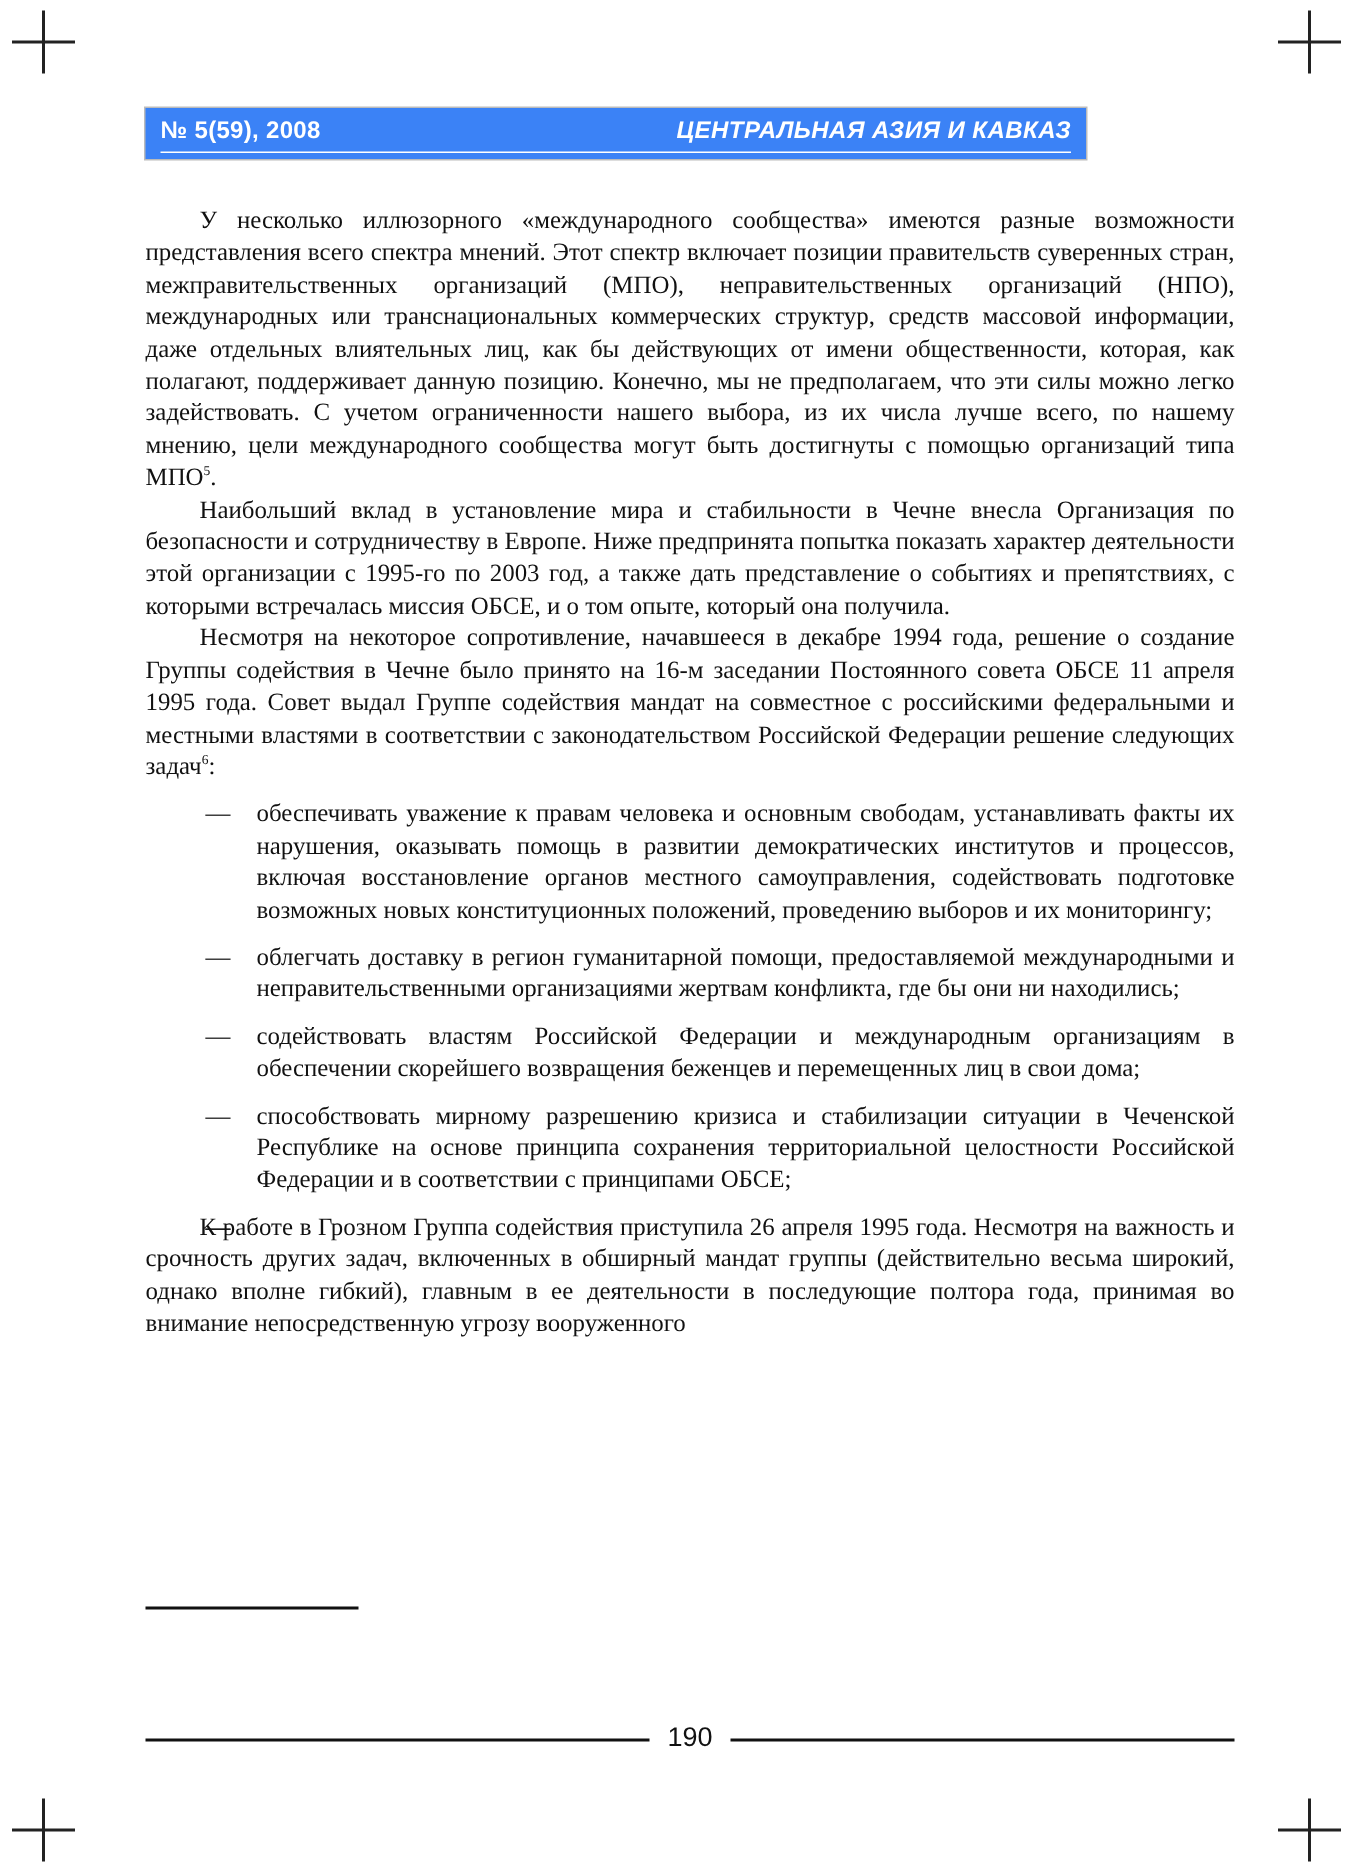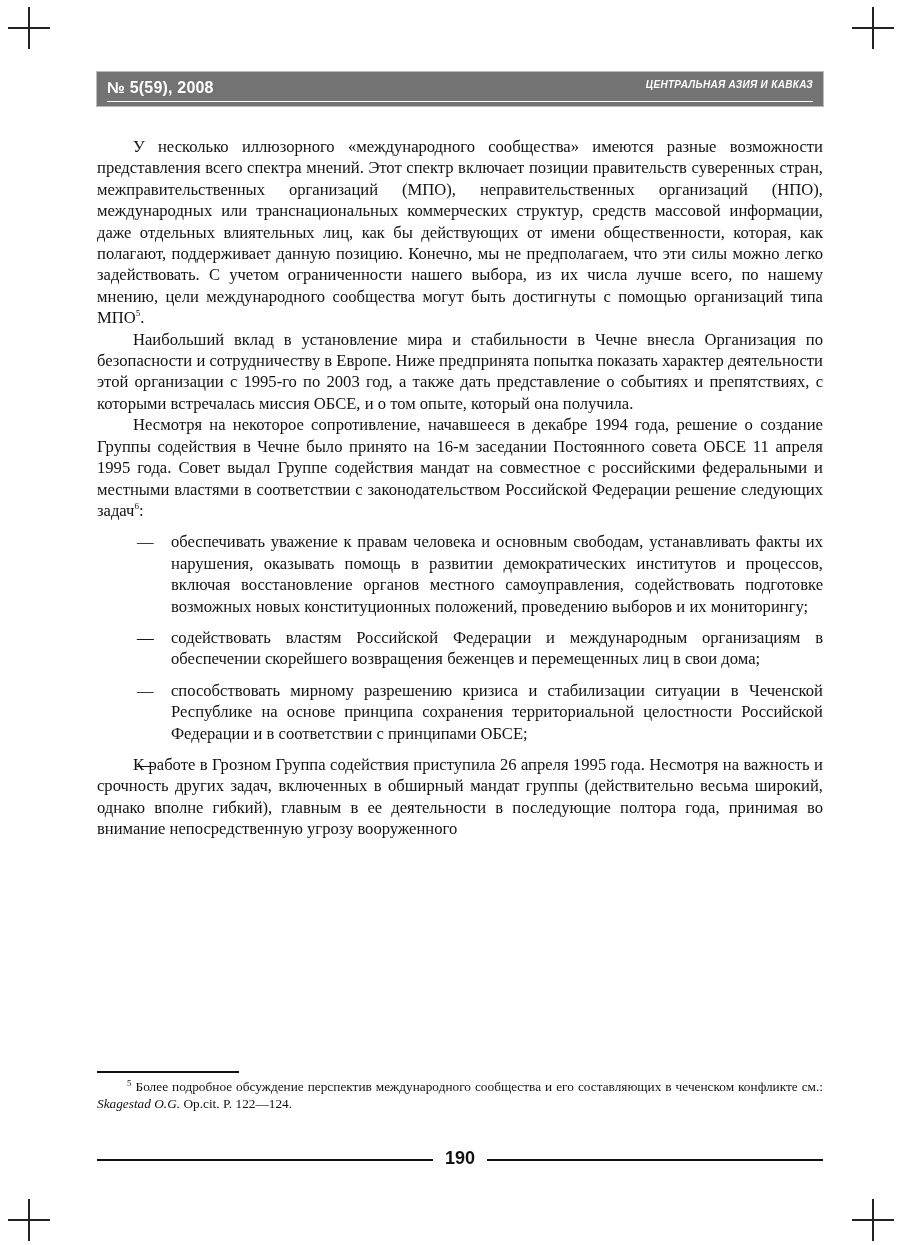--- a/index.html
+++ b/index.html
@@ -3,46 +3,46 @@
 <meta charset="utf-8">
 <style>
   html, body { margin: 0; padding: 0; background: #ffffff; }
   body { width: 900px; height: 1245px; position: relative; overflow: hidden;
          font-family: "Liberation Serif", "DejaVu Serif", serif; color: #111; }
 
   .crop { position: absolute; width: 42px; height: 42px; }
   .crop::before { content: ""; position: absolute; left: 20px; top: 0; width: 1.5px; height: 42px; background: #222; }
   .crop::after  { content: ""; position: absolute; left: 0; top: 20px; width: 42px; height: 1.5px; background: #222; }
 
-  .header { position: absolute; left: 97px; top: 72px; width: 726px; height: 34px;
-            background: #737373; box-shadow: 0 0 0 1px #bbb; }
+  .header { position: absolute; left: 97px; top: 72px; width: 627px; height: 34px;
+            background: #3b82f6; box-shadow: 0 0 0 1px #bbb; }
   .header .left  { position: absolute; left: 10px; top: 7px; color: #fff;
                    font-family: "Liberation Sans", "DejaVu Sans", sans-serif; font-weight: bold; font-size: 16px; letter-spacing: 0.2px; }
   .header .right { position: absolute; right: 10px; top: 7px; color: #fff;
-                   font-family: "Liberation Sans", "DejaVu Sans", sans-serif; font-weight: bold; font-style: italic; font-size: 10px; letter-spacing: 0.3px; }
+                   font-family: "Liberation Sans", "DejaVu Sans", sans-serif; font-weight: bold; font-style: italic; font-size: 16px; letter-spacing: 0.3px; }
   .header .rule  { position: absolute; left: 10px; right: 10px; bottom: 4px; height: 1.5px; background: #fff; }
 
   .body { position: absolute; left: 97px; top: 136px; width: 726px; font-size: 16.6px; line-height: 21.4px; }
   .body p { margin: 0; text-align: justify; text-indent: 36px; }
   .body ul { list-style: none; margin: 10px 0 10px 0; padding: 0; }
   .body li { position: relative; padding-left: 74px; text-align: justify; margin-bottom: 10px; }
   .body li .dash { position: absolute; left: 40px; top: 0; }
   sup { font-size: 9px; line-height: 0; vertical-align: super; }
 
   .fn-rule { position: absolute; left: 97px; top: 1071px; width: 142px; height: 2px; background: #111; }
   .footnotes { position: absolute; left: 97px; top: 1079px; width: 726px; font-size: 13.3px; line-height: 16.5px; }
   .footnotes p { margin: 0; text-align: justify; text-indent: 30px; }
   .footnotes i { font-style: italic; }
 
   .pagefoot { position: absolute; left: 97px; top: 1148px; width: 726px; height: 24px; }
   .pagefoot .line { position: absolute; top: 11px; height: 2px; background: #111; }
   .pagefoot .l { left: 0; width: 336px; }
   .pagefoot .r { right: 0; width: 336px; }
   .pagefoot .num { position: absolute; left: 0; right: 0; top: 0; text-align: center;
-                   font-family: "Liberation Sans", "DejaVu Sans", sans-serif; font-weight: bold; font-size: 18px; }
+                   font-family: "Liberation Sans", "DejaVu Sans", sans-serif; font-weight: normal; font-size: 18px; }
 </style>
 </head>
 <body>
 
 <div class="crop" style="left:8px; top:7px;"></div>
 <div class="crop" style="left:852px; top:7px;"></div>
 <div class="crop" style="left:8px; top:1199px;"></div>
 <div class="crop" style="left:852px; top:1199px;"></div>
 
 <div class="header">
@@ -51,32 +51,31 @@
   <div class="rule"></div>
 </div>
 
 <div class="body">
   <p><span>У несколько иллюзорного «международного сообщества» имеются разные возможности представления всего спектра мнений. Этот спектр включает позиции правительств суверенных стран, межправительственных организаций (МПО), неправительственных организаций (НПО), международных или транснациональных коммерческих структур, средств массовой информации, даже отдельных влиятельных лиц, как бы действующих от имени общественности, которая, как полагают, поддерживает данную позицию. Конечно, мы не предполагаем, что эти силы можно легко задействовать. С учетом ограниченности нашего выбора, из их числа лучше всего, по нашему мнению, цели международного сообщества могут быть достигнуты с помощью организаций типа МПО</span><sup>5</sup><span>.</span></p>
   <p><span>Наибольший вклад в установление мира и стабильности в Чечне внесла Организация по безопасности и сотрудничеству в Европе. Ниже предпринята попытка показать характер деятельности этой организации с 1995-го по 2003 год, а также дать представление о событиях и препятствиях, с которыми встречалась миссия ОБСЕ, и о том опыте, который она получила.</span></p>
   <p><span>Несмотря на некоторое сопротивление, начавшееся в декабре 1994 года, решение о создание Группы содействия в Чечне было принято на 16-м заседании Постоянного совета ОБСЕ 11 апреля 1995 года. Совет выдал Группе содействия мандат на совместное с российскими федеральными и местными властями в соответствии с законодательством Российской Федерации решение следующих задач</span><sup>6</sup><span>:</span></p>
 
   <ul>
     <li><span class="dash">—</span><span>обеспечивать уважение к правам человека и основным свободам, устанавливать факты их нарушения, оказывать помощь в развитии демократических институтов и процессов, включая восстановление органов местного самоуправления, содействовать подготовке возможных новых конституционных положений, проведению выборов и их мониторингу;</span></li>
-    <li><span class="dash">—</span></li>
+    <li><span class="dash">—</span><span>облегчать доставку в регион гуманитарной помощи, предоставляемой международными и неправительственными организациями жертвам конфликта, где бы они ни находились;</span></li>
     <li><span class="dash">—</span><span>содействовать властям Российской Федерации и международным организациям в обеспечении скорейшего возвращения беженцев и перемещенных лиц в свои дома;</span></li>
     <li><span class="dash">—</span><span>способствовать мирному разрешению кризиса и стабилизации ситуации в Чеченской Республике на основе принципа сохранения территориальной целостности Российской Федерации и в соответствии с принципами ОБСЕ;</span></li>
     <li><span class="dash">—</span></li>
     <li><span class="dash">—</span></li>
   </ul>
 
   <p>К работе в Грозном Группа содействия приступила 26 апреля 1995 года. Несмотря на важность и срочность других задач, включенных в обширный мандат группы (действительно весьма широкий, однако вполне гибкий), главным в ее деятельности в последующие полтора года, принимая во внимание непосредственную угрозу вооруженного</p>
 </div>
 
 <div class="fn-rule"></div>
 <div class="footnotes">
-  <p><sup>5</sup> <span>Более подробное обсуждение перспектив международного сообщества и его составляющих в чеченском конфликте см.: </span><i>Skagestad O.G.</i><span> Op.cit. P. 122—124.</span></p>
 </div>
 
 <div class="pagefoot">
   <div class="line l"></div>
   <div class="num">190</div>
   <div class="line r"></div>
 </div>
 
 </body></html>

